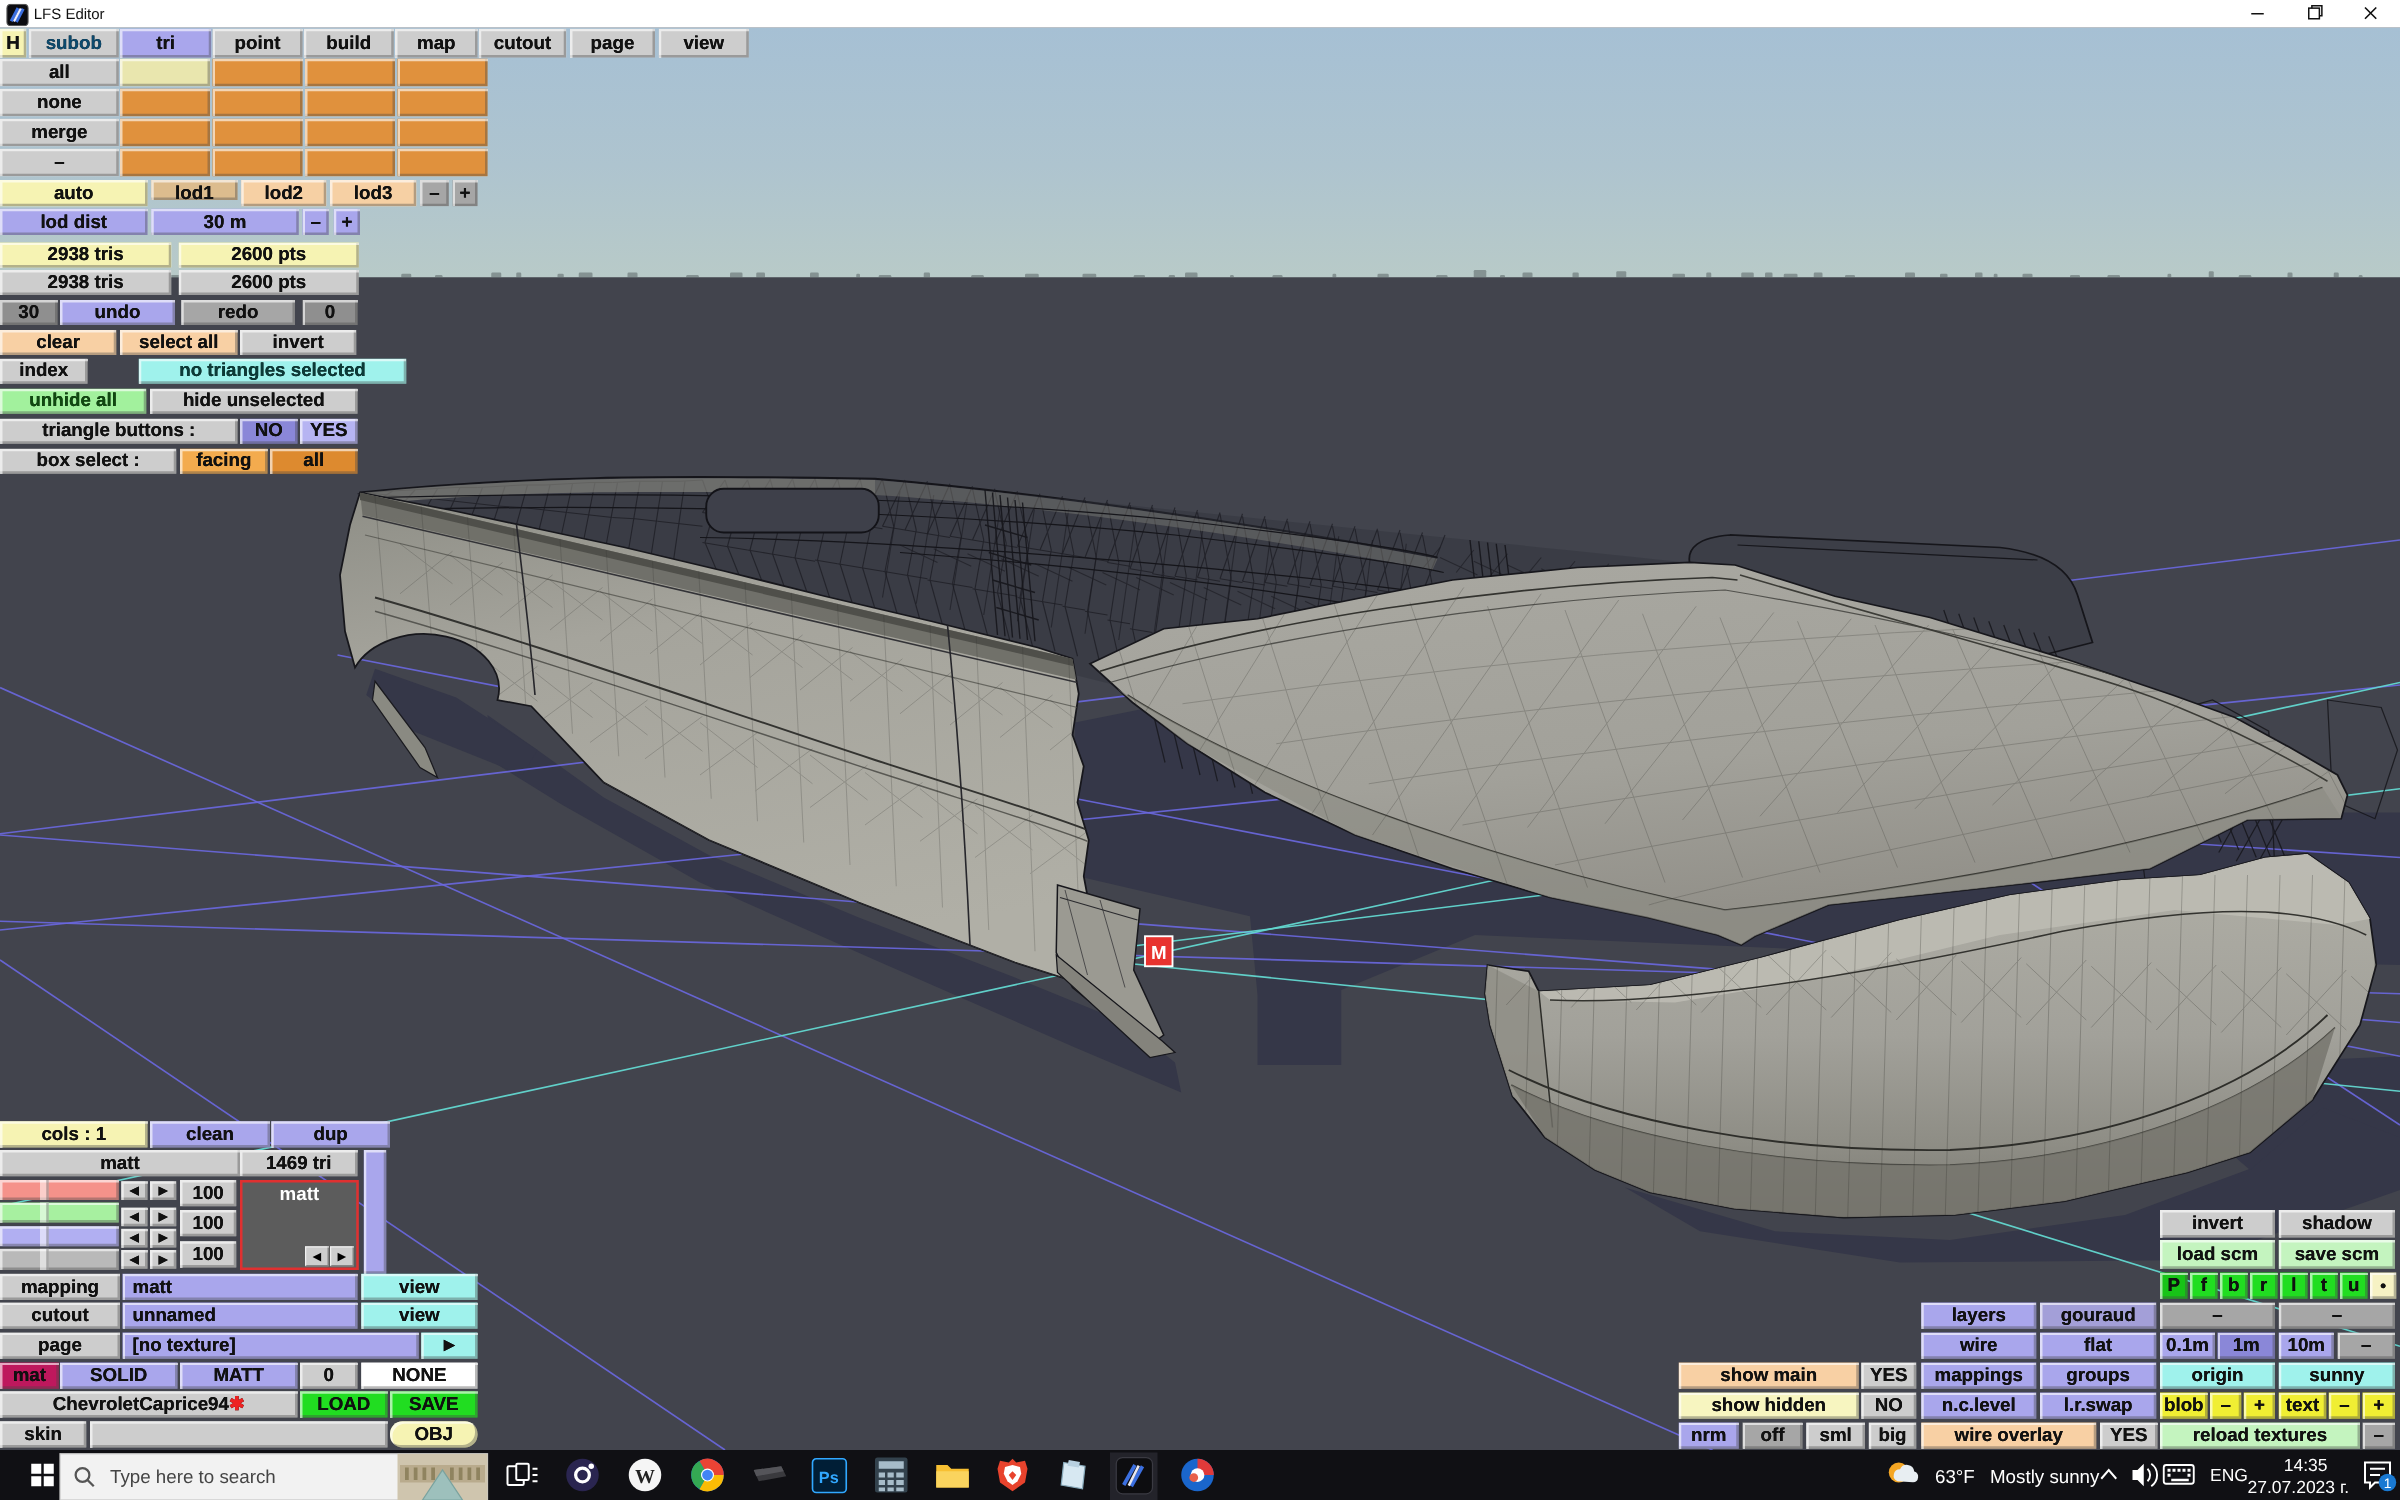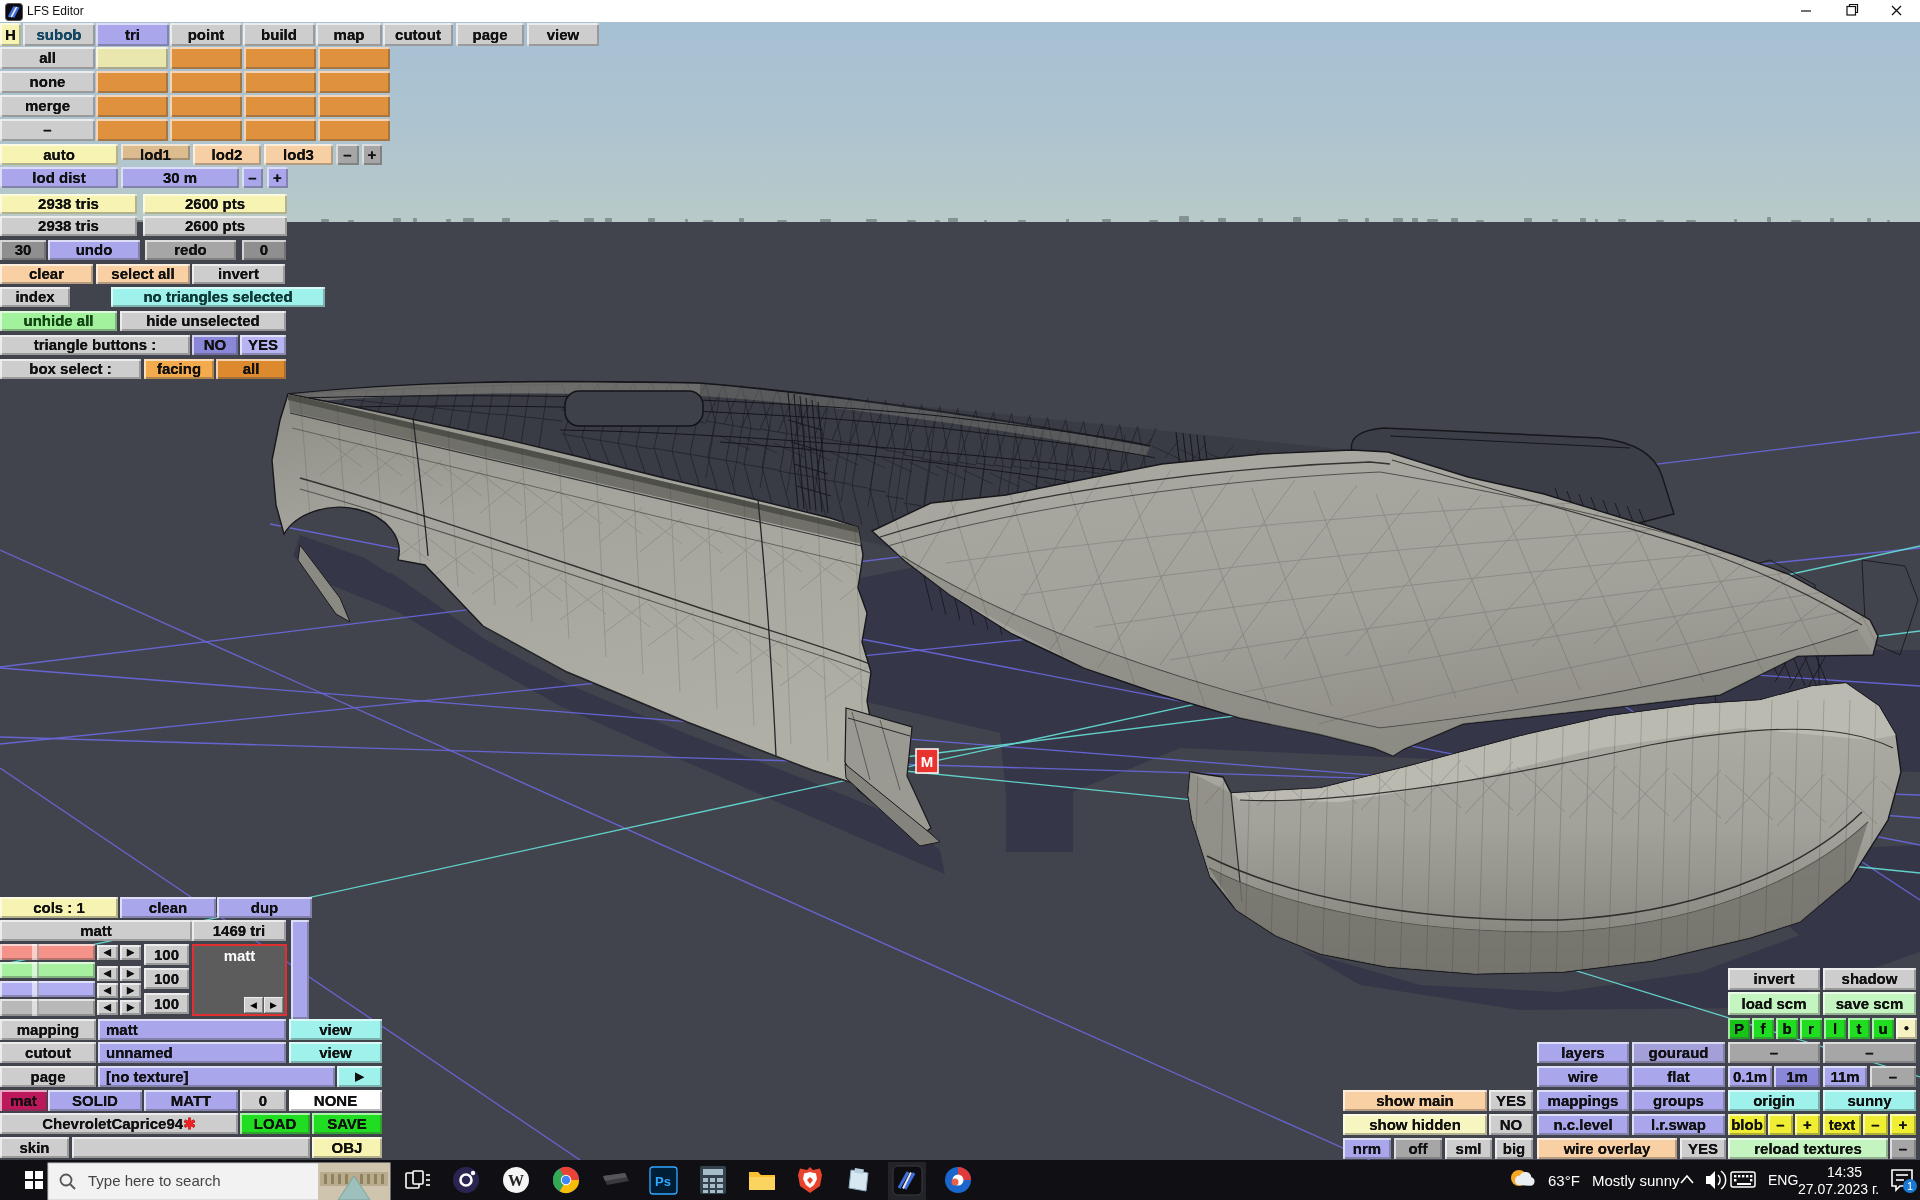--- a/index.html
+++ b/index.html
@@ -812,42 +812,42 @@
 <div class="btn" style="left:0px;top:1090px;width:47px;height:21px;background:#be185d;font-size:15px;color:#111;line-height:21px;">mat</div>
 <div class="btn" style="left:48px;top:1090px;width:94px;height:21px;background:#a9a6ec;font-size:15px;color:#111;line-height:21px;">SOLID</div>
 <div class="btn" style="left:144px;top:1090px;width:94px;height:21px;background:#a9a6ec;font-size:15px;color:#111;line-height:21px;">MATT</div>
 <div class="btn" style="left:240px;top:1090px;width:46px;height:21px;background:#cdcdcd;font-size:15px;color:#111;line-height:21px;">0</div>
 <div class="btn" style="left:289px;top:1090px;width:93px;height:21px;background:#ffffff;font-size:15px;color:#111;line-height:21px;">NONE</div>
 <div class="btn" style="left:0px;top:1113px;width:238px;height:21px;background:#cdcdcd;font-size:15px;color:#111;line-height:21px;">ChevroletCaprice94<span style="color:#e22">✱</span></div>
 <div class="btn" style="left:240px;top:1113px;width:70px;height:21px;background:#21dd21;font-size:15px;color:#111;line-height:21px;">LOAD</div>
 <div class="btn" style="left:312px;top:1113px;width:70px;height:21px;background:#21dd21;font-size:15px;color:#111;line-height:21px;">SAVE</div>
 <div class="btn" style="left:0px;top:1137px;width:69px;height:21px;background:#cdcdcd;font-size:15px;color:#111;line-height:21px;">skin</div>
 <div class="btn" style="left:72px;top:1137px;width:238px;height:21px;background:#cdcdcd;font-size:15px;color:#111;line-height:21px;"></div>
-<div class="btn" style="left:312px;top:1137px;width:70px;height:21px;background:#f6f3b3;font-size:15px;color:#111;line-height:21px;">OBJ</div>
+<div class="btn" style="left:312px;top:1137px;width:70px;height:21px;background:#f6f3b3;font-size:15px;color:#111;line-height:21px;border-radius:10px;">OBJ</div>
 <div class="btn" style="left:1728px;top:968px;width:92px;height:22px;background:#cdcdcd;font-size:15px;color:#111;line-height:22px;">invert</div>
 <div class="btn" style="left:1823px;top:968px;width:93px;height:22px;background:#cdcdcd;font-size:15px;color:#111;line-height:22px;">shadow</div>
 <div class="btn" style="left:1728px;top:992px;width:92px;height:23px;background:#c4f4bf;font-size:15px;color:#111;line-height:23px;">load scm</div>
 <div class="btn" style="left:1823px;top:992px;width:93px;height:23px;background:#c4f4bf;font-size:15px;color:#111;line-height:23px;">save scm</div>
 <div class="btn" style="left:1728px;top:1018px;width:22px;height:21px;background:#17c417;font-size:15px;color:#111;line-height:21px;">P</div>
 <div class="btn" style="left:1752px;top:1018px;width:22px;height:21px;background:#21dd21;font-size:15px;color:#111;line-height:21px;">f</div>
 <div class="btn" style="left:1776px;top:1018px;width:22px;height:21px;background:#21dd21;font-size:15px;color:#111;line-height:21px;">b</div>
 <div class="btn" style="left:1800px;top:1018px;width:22px;height:21px;background:#21dd21;font-size:15px;color:#111;line-height:21px;">r</div>
 <div class="btn" style="left:1824px;top:1018px;width:22px;height:21px;background:#21dd21;font-size:15px;color:#111;line-height:21px;">l</div>
 <div class="btn" style="left:1848px;top:1018px;width:22px;height:21px;background:#21dd21;font-size:15px;color:#111;line-height:21px;">t</div>
 <div class="btn" style="left:1872px;top:1018px;width:22px;height:21px;background:#21dd21;font-size:15px;color:#111;line-height:21px;">u</div>
 <div class="btn" style="left:1896px;top:1018px;width:21px;height:21px;background:#f6f2c4;font-size:9px;color:#111;line-height:21px;">●</div>
 <div class="btn" style="left:1537px;top:1042px;width:92px;height:21px;background:#a9a6ec;font-size:15px;color:#111;line-height:21px;">layers</div>
 <div class="btn" style="left:1632px;top:1042px;width:93px;height:21px;background:#a39fd8;font-size:15px;color:#111;line-height:21px;">gouraud</div>
 <div class="btn" style="left:1728px;top:1042px;width:92px;height:21px;background:#a6a6a6;font-size:15px;color:#111;line-height:21px;">–</div>
 <div class="btn" style="left:1823px;top:1042px;width:93px;height:21px;background:#a6a6a6;font-size:15px;color:#111;line-height:21px;">–</div>
 <div class="btn" style="left:1537px;top:1066px;width:92px;height:21px;background:#a9a6ec;font-size:15px;color:#111;line-height:21px;">wire</div>
 <div class="btn" style="left:1632px;top:1066px;width:93px;height:21px;background:#a9a6ec;font-size:15px;color:#111;line-height:21px;">flat</div>
 <div class="btn" style="left:1728px;top:1066px;width:44px;height:21px;background:#a9a6ec;font-size:15px;color:#111;line-height:21px;">0.1m</div>
 <div class="btn" style="left:1774px;top:1066px;width:46px;height:21px;background:#8a87d8;font-size:15px;color:#111;line-height:21px;">1m</div>
-<div class="btn" style="left:1823px;top:1066px;width:44px;height:21px;background:#a9a6ec;font-size:15px;color:#111;line-height:21px;">11m</div>
+<div class="btn" style="left:1823px;top:1066px;width:44px;height:21px;background:#a9a6ec;font-size:15px;color:#111;line-height:21px;">10m</div>
 <div class="btn" style="left:1870px;top:1066px;width:46px;height:21px;background:#a6a6a6;font-size:15px;color:#111;line-height:21px;">–</div>
 <div class="btn" style="left:1343px;top:1090px;width:144px;height:21px;background:#f8d0a4;font-size:15px;color:#111;line-height:21px;">show main</div>
 <div class="btn" style="left:1489px;top:1090px;width:44px;height:21px;background:#cdcdcd;font-size:15px;color:#111;line-height:21px;">YES</div>
 <div class="btn" style="left:1537px;top:1090px;width:92px;height:21px;background:#a9a6ec;font-size:15px;color:#111;line-height:21px;">mappings</div>
 <div class="btn" style="left:1632px;top:1090px;width:93px;height:21px;background:#a9a6ec;font-size:15px;color:#111;line-height:21px;">groups</div>
 <div class="btn" style="left:1728px;top:1090px;width:92px;height:21px;background:#9ff2ec;font-size:15px;color:#111;line-height:21px;">origin</div>
 <div class="btn" style="left:1823px;top:1090px;width:93px;height:21px;background:#9ff2ec;font-size:15px;color:#111;line-height:21px;">sunny</div>
 <div class="btn" style="left:1343px;top:1114px;width:144px;height:21px;background:#f7f5c0;font-size:15px;color:#111;line-height:21px;">show hidden</div>
 <div class="btn" style="left:1489px;top:1114px;width:44px;height:21px;background:#cdcdcd;font-size:15px;color:#111;line-height:21px;">NO</div>
 <div class="btn" style="left:1537px;top:1114px;width:92px;height:21px;background:#a9a6ec;font-size:15px;color:#111;line-height:21px;">n.c.level</div>

